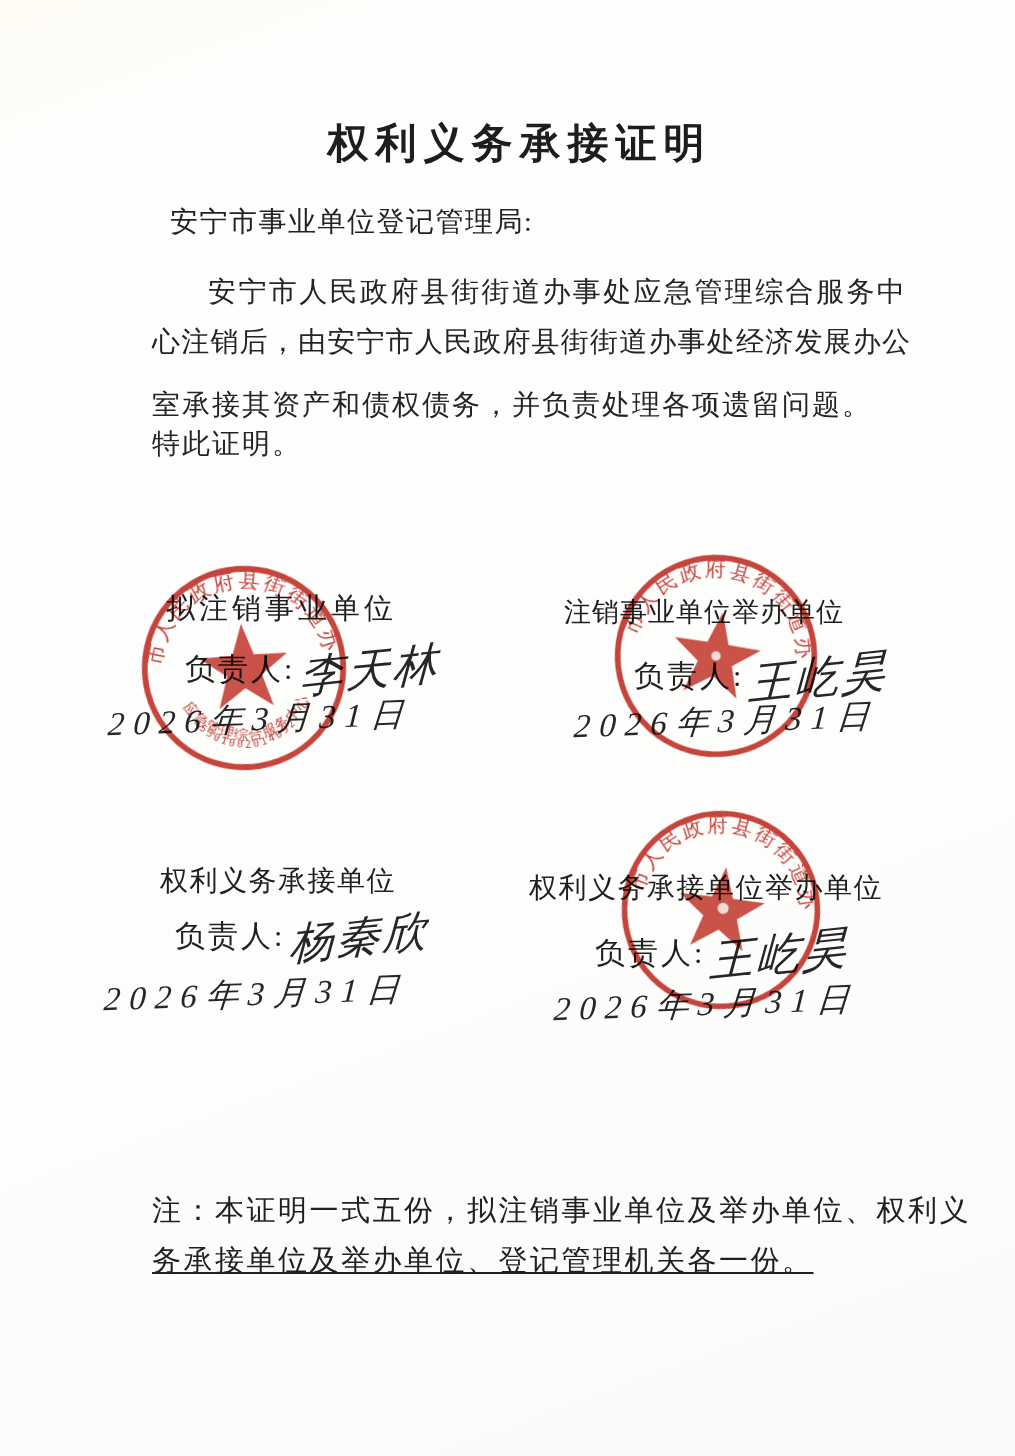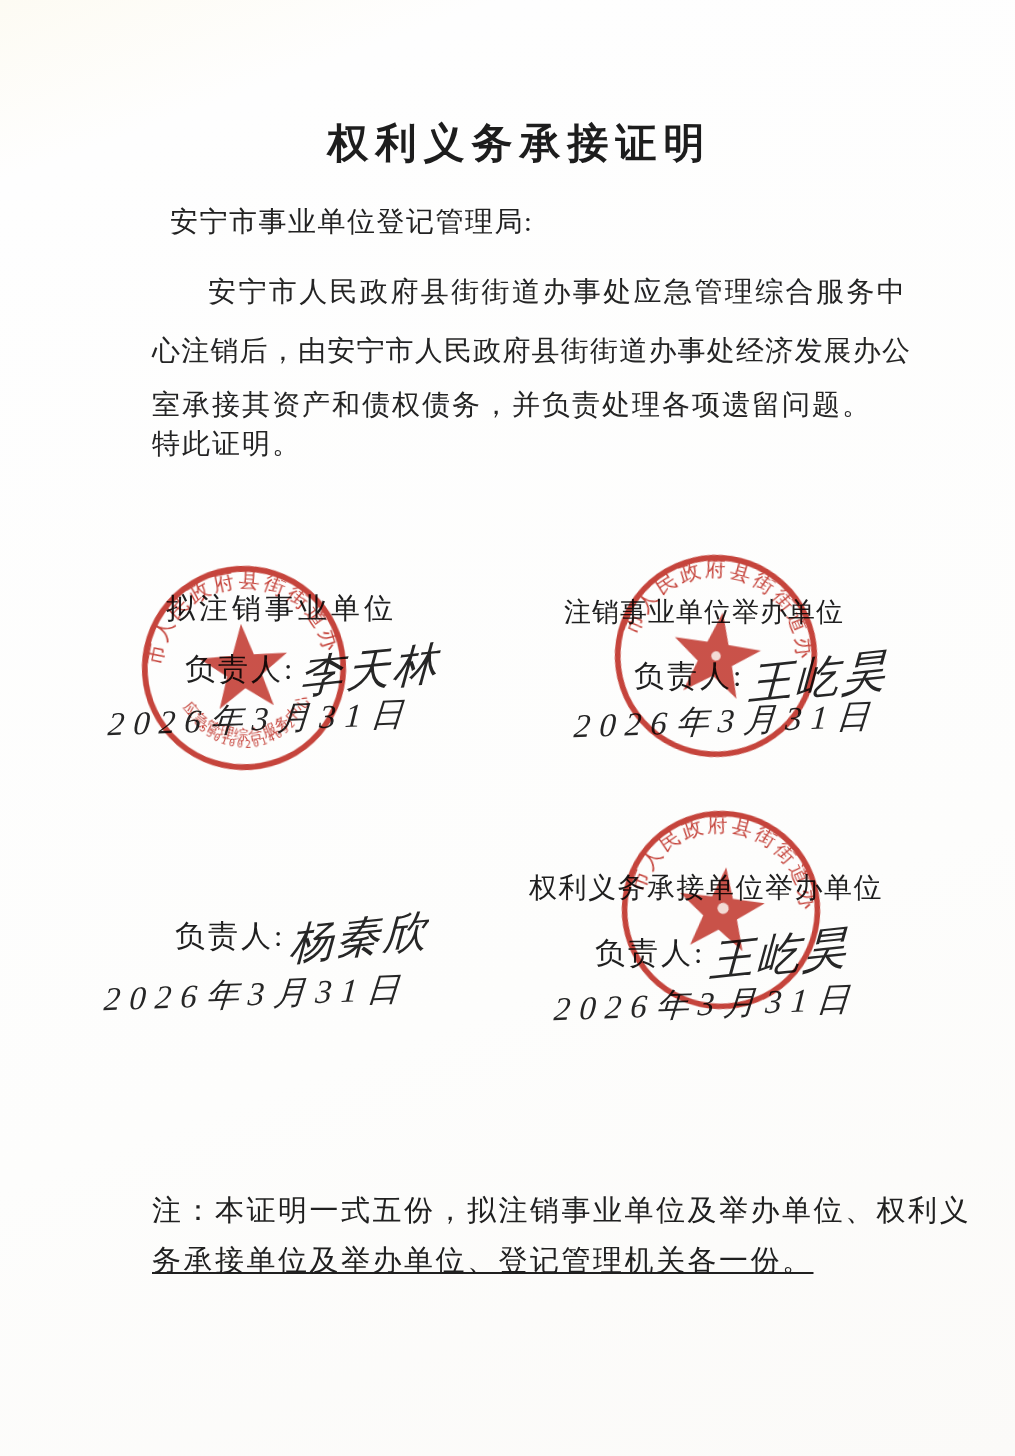--- a/index.html
+++ b/index.html
@@ -14,21 +14,21 @@
     color:#222;
   }
   .abs{position:absolute;white-space:nowrap;padding-left:12px;}
   .title{
     top:116px;left:0;width:100%;text-align:center;
     font-size:41px;font-weight:bold;letter-spacing:7px;color:#1d1d1d;
   }
   .salutation{left:158px;top:203px;font-size:28px;letter-spacing:1.5px;}
   .body-line{font-size:28px;letter-spacing:1.8px;color:#242424;}
   .bl0{left:196px;top:264px;letter-spacing:2.4px;margin-top:9px;}
-  .bl1{left:140px;top:332px;letter-spacing:1.2px;text-align:right;}
+  .bl1{left:140px;top:323px;letter-spacing:1.2px;text-align:right;}
   .bl2{left:140px;top:378px;letter-spacing:2px;margin-top:8px;}
   .bl3{left:140px;top:425px;letter-spacing:2px;}
 
   .unit-label{font-size:28px;color:#1f1f1f;}
   .u1{left:154px;top:589px;font-size:29px;letter-spacing:4px;}
   .u2{left:552px;top:594px;font-size:27px;letter-spacing:1px;}
   .u3{left:148px;top:862px;letter-spacing:1.5px;}
   .u4{left:517px;top:869px;letter-spacing:1.5px;}
 
   .prow{font-size:30px;letter-spacing:3px;color:#1f1f1f;}
@@ -90,20 +90,21 @@
   </div>
 
   <div class="abs unit-label u2">注销事业单位举办单位</div>
   <div class="abs prow p2">
     <span>负责人:</span><span class="sig">王屹昊</span>
   </div>
   <div class="abs d2">
     <span class="hwdate">2026年3月31日</span>
   </div>
 
+  <div class="abs unit-label u3">权利义务承接单位</div>
   <div class="abs prow p3">
     <span>负责人:</span><span class="sig">杨秦欣</span>
   </div>
   <div class="abs d3">
     <span class="hwdate">2026年3月31日</span>
   </div>
 
   <div class="abs unit-label u4">权利义务承接单位举办单位</div>
   <div class="abs prow p4">
     <span>负责人:</span><span class="sig">王屹昊</span>

